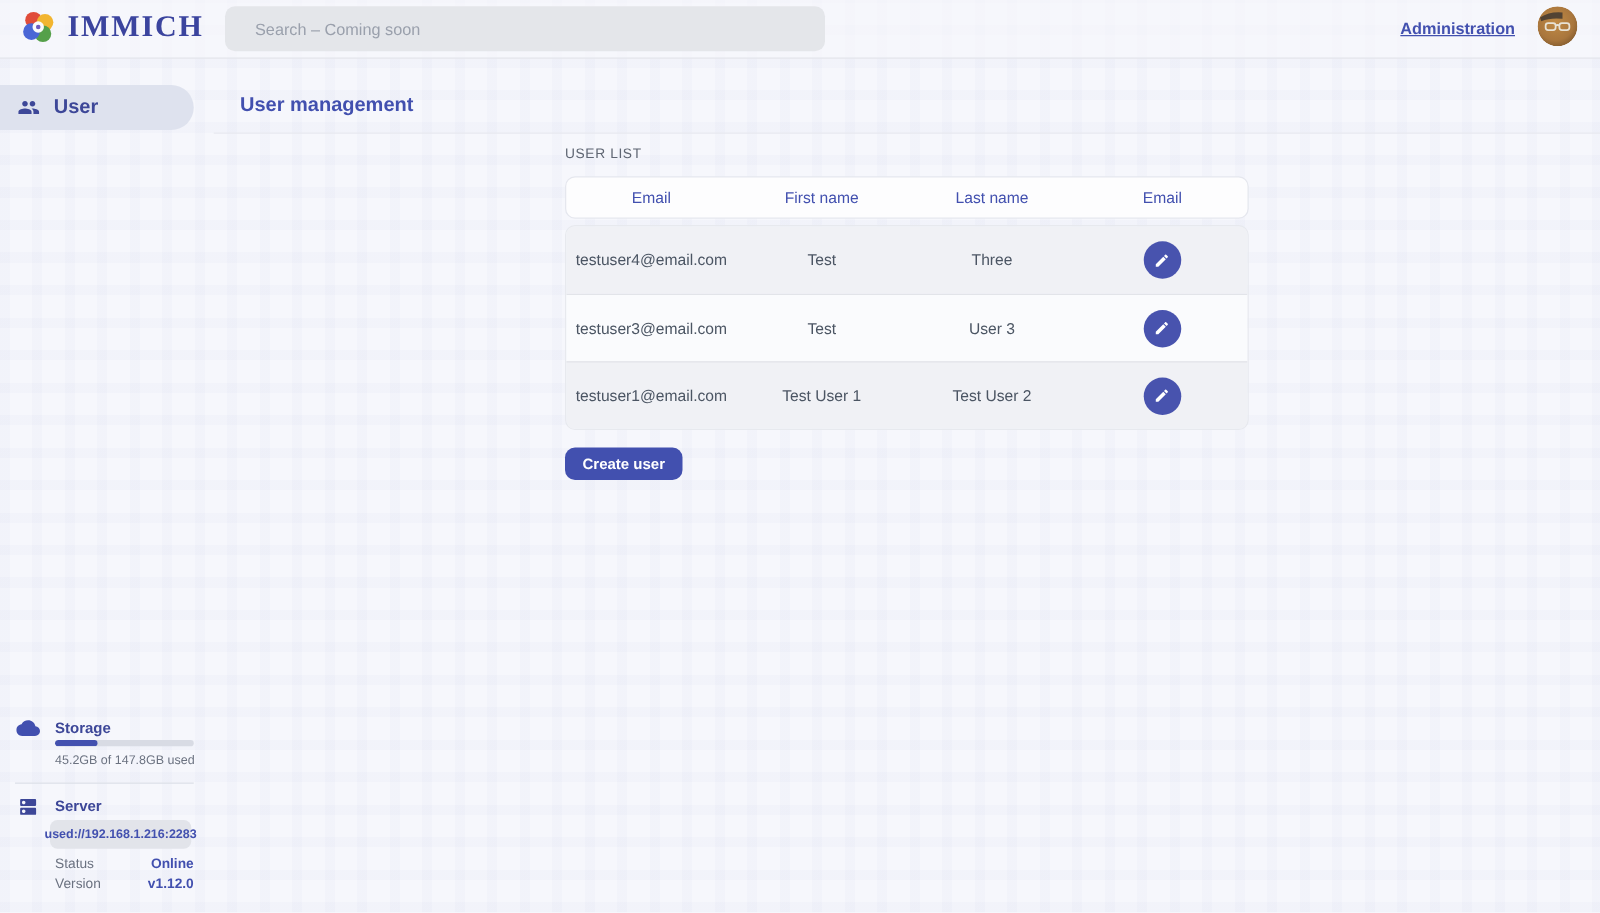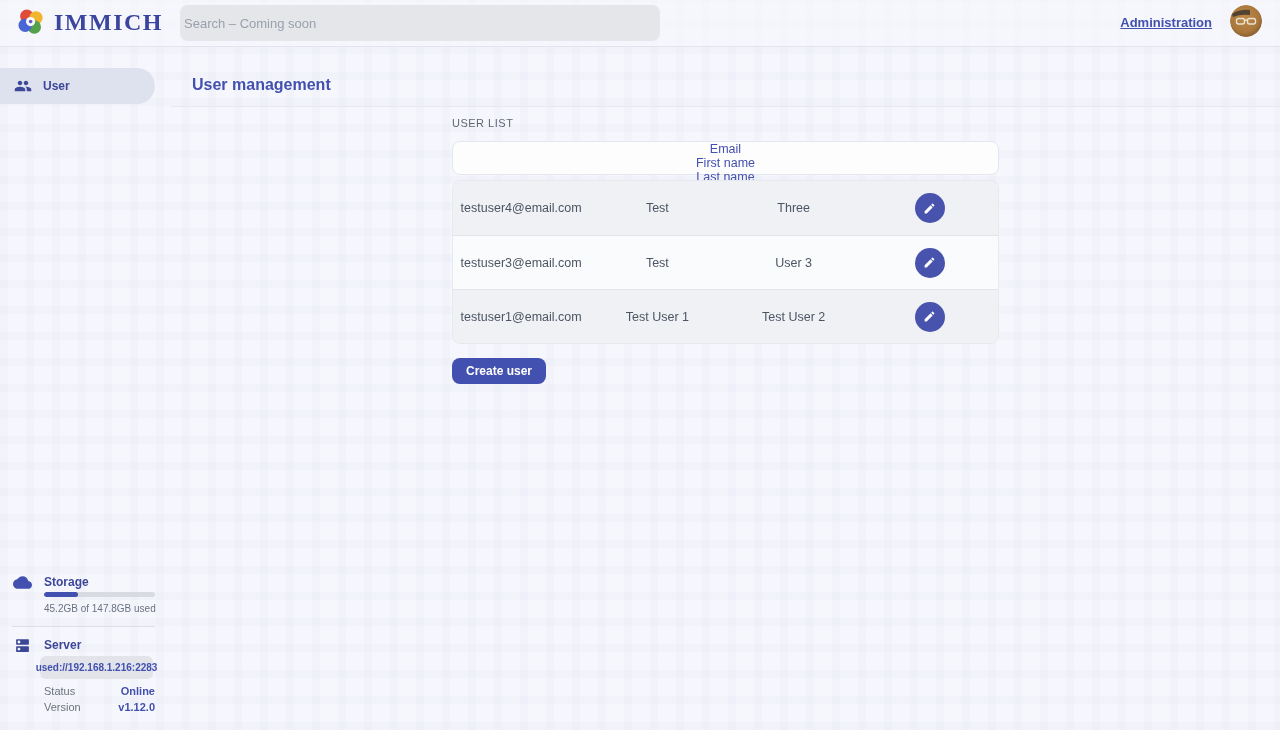--- a/index.html
+++ b/index.html
@@ -26,42 +26,42 @@
     z-index:5;
   }
   .logo { position:absolute; left:16px; top:7px; display:flex; align-items:center; gap:8px; }
   .logo-text {
     font-family:"Liberation Serif", serif;
     font-size:24px; letter-spacing:1.5px; color:#3b449e; font-weight:700;
   }
   .search-bar {
     position:absolute; left:180px; top:5px; width:480px; height:36px;
     background:#e4e6ea; border:none; border-radius:8px;
-    padding:0 4px; font-size:13px; color:#4b5563;
+    padding:0 24px; font-size:13px; color:#4b5563;
     font-family:"Liberation Sans", sans-serif;
   }
   .search-bar::placeholder { color:#9aa0ac; }
   .admin-link {
     position:absolute; right:68px; top:15px;
     font-size:13px; font-weight:700; color:#4250af;
     text-decoration:underline; cursor:pointer;
   }
   .avatar {
     position:absolute; left:1230px; top:5px; width:32px; height:32px;
     border-radius:50%; overflow:hidden; cursor:pointer; display:block;
   }
 
   
   .sidebar-item {
     position:absolute; left:0; top:68px; width:155px; height:36px;
     background:#dee2ee; border-radius:0 18px 18px 0;
     display:flex; align-items:center; padding-left:14px; gap:11px;
     cursor:pointer;
   }
-  .sidebar-item-label { font-size:12px; font-weight:600; color:#3d4798; }
+  .sidebar-item-label { font-size:16px; font-weight:600; color:#3d4798; }
 
   .storage-icon { position:absolute; left:13px; top:573px; }
   .widget-title { position:absolute; font-size:12px; font-weight:700; color:#3d4798; }
   .storage-title { left:44px; top:575px; }
   .progress-track {
     position:absolute; left:44px; top:592px; width:111px; height:5px;
     background:#d8dbe4; border-radius:3px; overflow:hidden;
   }
   .progress-fill { height:100%; background:#4250af; border-radius:3px; }
   .storage-caption { position:absolute; left:44px; top:603px; font-size:10px; color:#6b7280; }
@@ -86,21 +86,21 @@
   .page-title { position:absolute; left:192px; top:76px; font-size:16px; font-weight:600; color:#4250af; }
   .main-divider { position:absolute; left:171px; top:106px; width:1109px; height:1px; background:#e7e9ef; }
   .section-label {
     position:absolute; left:452px; top:117px;
     font-size:11px; color:#5f6673; letter-spacing:0.5px; font-weight:500;
   }
 
   .table-header {
     position:absolute; left:452px; top:141px; width:547px; height:34px;
     background:#fdfdfe; border:1px solid #e5e7ee; border-radius:8px;
-    display:flex; align-items:center;flex-direction:column;
+    display:flex; align-items:center;
   }
   .table-header .cell { flex:1; text-align:center; font-size:12.5px; font-weight:500; color:#4250af; }
 
   .table-rows {
     position:absolute; left:452px; top:180px; width:547px;
     border:1px solid #e7e9ee; border-radius:8px; overflow:hidden;
   }
   .table-row { height:54px; display:flex; align-items:center; }
   .table-row + .table-row { border-top:1px solid #e2e4e9; }
   .table-row:nth-child(odd) { background:#f0f1f5; }

